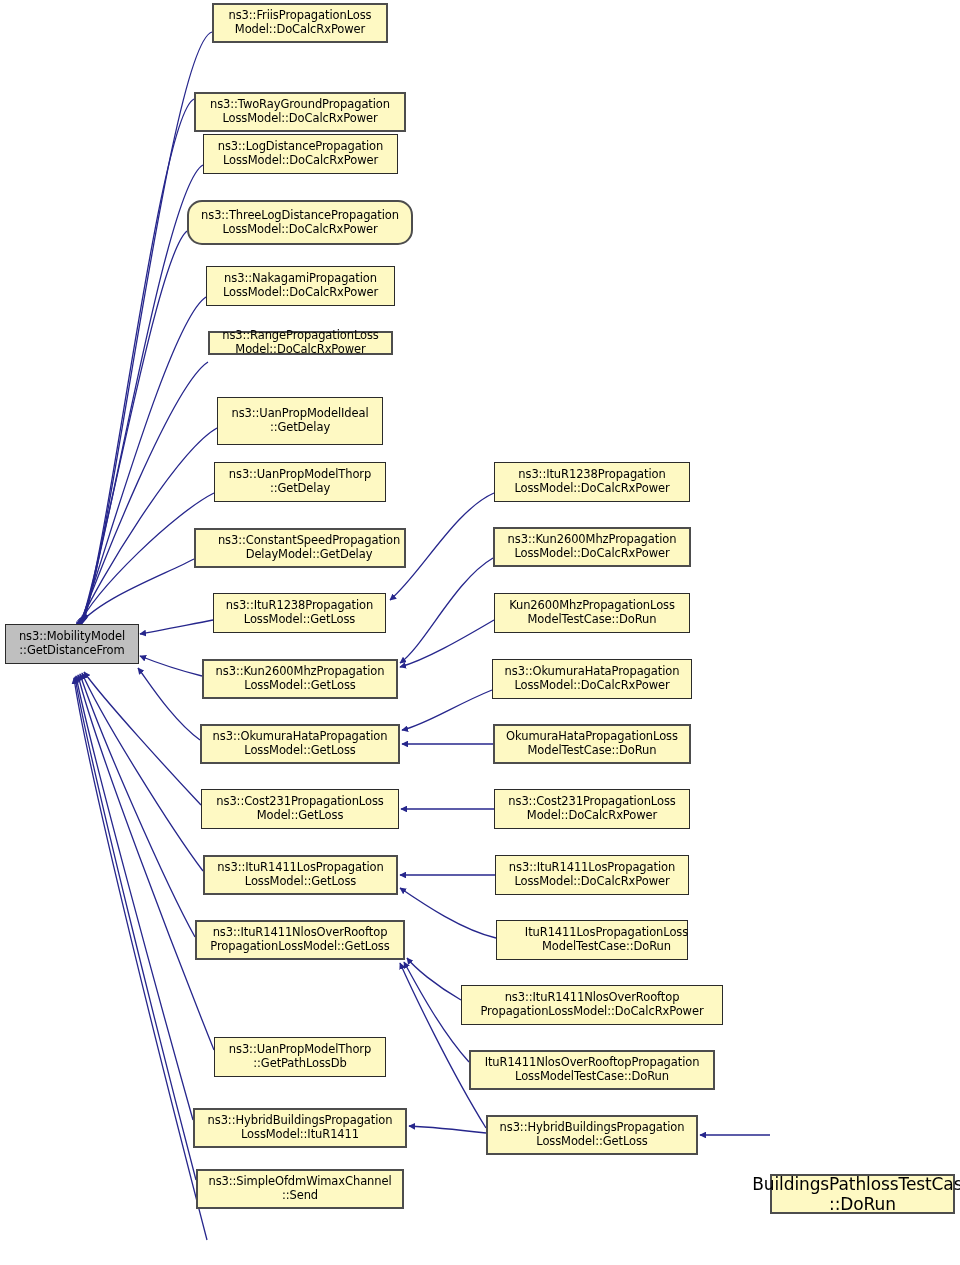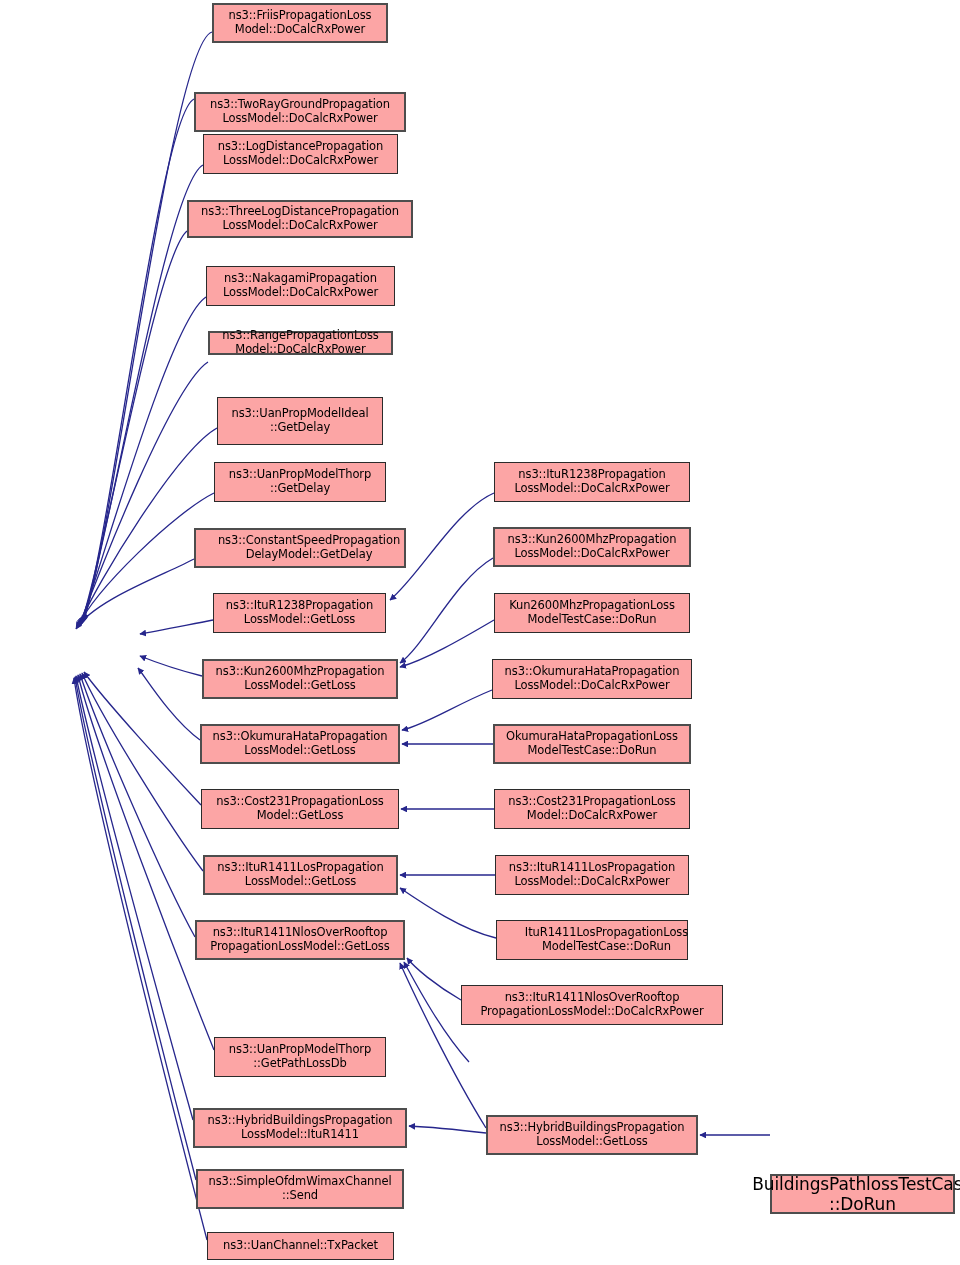--- a/index.html
+++ b/index.html
@@ -19,21 +19,21 @@
     position: absolute;
     left: 0;
     top: 0;
     width: 960px;
     height: 1265px;
     pointer-events: none;
   }
   .node {
     position: absolute;
     box-sizing: border-box;
-    background: #fca5a5;
+    background: #fef9c3;
     border: 1px solid #2b2b2b;
     display: flex;
     align-items: center;
     justify-content: center;
     text-align: center;
     line-height: 1.18;
     color: #000000;
     letter-spacing: -0.1px;
     white-space: pre-line;
     z-index: 5;
@@ -83,27 +83,29 @@
       <path d="M493,744 C460,744 425,744 402,744" fill="none" stroke="#26268c" stroke-width="1.3" marker-end="url(#ah)"></path>
       <path d="M494,809 C460,809 425,809 401,809" fill="none" stroke="#26268c" stroke-width="1.3" marker-end="url(#ah)"></path>
       <path d="M495,875 C462,875 425,875 400,875" fill="none" stroke="#26268c" stroke-width="1.3" marker-end="url(#ah)"></path>
       <path d="M496,938 C462,930 425,905 400,888" fill="none" stroke="#26268c" stroke-width="1.3" marker-end="url(#ah)"></path>
       <path d="M461,1000 C435,985 415,968 407,958" fill="none" stroke="#26268c" stroke-width="1.3" marker-end="url(#ah)"></path>
       <path d="M469,1062 C440,1030 415,982 404,962" fill="none" stroke="#26268c" stroke-width="1.3" marker-end="url(#ah)"></path>
       <path d="M486,1128 C450,1070 412,990 400,963" fill="none" stroke="#26268c" stroke-width="1.3" marker-end="url(#ah)"></path>
       <path d="M486,1133 C460,1130 430,1127 409,1126" fill="none" stroke="#26268c" stroke-width="1.3" marker-end="url(#ah)"></path>
       <path d="M770,1135 C745,1135 720,1135 700,1135" fill="none" stroke="#26268c" stroke-width="1.3" marker-end="url(#ah)"></path>
     </svg>
+<div class="node center" style="left: 5px; top: 624px; width: 134px; height: 40px; font-size: 11.5px;">ns3::MobilityModel
+::GetDistanceFrom</div>
     <div class="node thick" style="left: 212px; top: 3px; width: 176px; height: 40px; font-size: 11.5px;">ns3::FriisPropagationLoss
 Model::DoCalcRxPower</div>
     <div class="node thick" style="left: 194px; top: 68px; width: 212px; height: 40px; font-size: 11.5px; margin-top: 24px;">ns3::TwoRayGroundPropagation
 LossModel::DoCalcRxPower</div>
     <div class="node" style="left: 203px; top: 134px; width: 195px; height: 40px; font-size: 11.5px;">ns3::LogDistancePropagation
 LossModel::DoCalcRxPower</div>
-    <div class="node thick" style="left: 187px; top: 200px; width: 226px; height: 38px; font-size: 11.5px;">ns3::ThreeLogDistancePropagation
+    <div class="node thick" style="left: 187px; top: 200px; width: 226px; height: 45px; font-size: 11.5px; border-radius: 15px;">ns3::ThreeLogDistancePropagation
 LossModel::DoCalcRxPower</div>
     <div class="node" style="left: 206px; top: 266px; width: 189px; height: 40px; font-size: 11.5px;">ns3::NakagamiPropagation
 LossModel::DoCalcRxPower</div>
     <div class="node thick" style="left: 208px; top: 331px; width: 185px; height: 24px; font-size: 11.5px;">ns3::RangePropagationLoss
 Model::DoCalcRxPower</div>
     <div class="node" style="left: 217px; top: 397px; width: 166px; height: 48px; font-size: 11.5px;">ns3::UanPropModelIdeal
 ::GetDelay</div>
     <div class="node" style="left: 214px; top: 462px; width: 172px; height: 40px; font-size: 11.5px;">ns3::UanPropModelThorp
 ::GetDelay</div>
     <div class="node thick" style="left: 194px; top: 528px; width: 212px; height: 40px; font-size: 11.5px; padding-left: 18px;">ns3::ConstantSpeedPropagation
@@ -119,36 +121,37 @@
     <div class="node thick" style="left: 203px; top: 855px; width: 195px; height: 40px; font-size: 11.5px;">ns3::ItuR1411LosPropagation
 LossModel::GetLoss</div>
     <div class="node thick" style="left: 195px; top: 920px; width: 210px; height: 40px; font-size: 11.5px;">ns3::ItuR1411NlosOverRooftop
 PropagationLossModel::GetLoss</div>
     <div class="node" style="left: 214px; top: 1037px; width: 172px; height: 40px; font-size: 11.5px;">ns3::UanPropModelThorp
 ::GetPathLossDb</div>
     <div class="node thick" style="left: 193px; top: 1108px; width: 214px; height: 40px; font-size: 11.5px;">ns3::HybridBuildingsPropagation
 LossModel::ItuR1411</div>
     <div class="node thick" style="left: 196px; top: 1169px; width: 208px; height: 40px; font-size: 11.5px;">ns3::SimpleOfdmWimaxChannel
 ::Send</div>
-    <div class="node" style="left: 207px; top: 1232px; width: 187px; height: 28px; font-size: 11.5px;">ns3::UanChannel::TxPacket</div>
     <div class="node" style="left: 494px; top: 462px; width: 196px; height: 40px; font-size: 11.5px;">ns3::ItuR1238Propagation
 LossModel::DoCalcRxPower</div>
     <div class="node thick" style="left: 493px; top: 527px; width: 198px; height: 40px; font-size: 11.5px;">ns3::Kun2600MhzPropagation
 LossModel::DoCalcRxPower</div>
     <div class="node" style="left: 494px; top: 593px; width: 196px; height: 40px; font-size: 11.5px;">Kun2600MhzPropagationLoss
 ModelTestCase::DoRun</div>
     <div class="node" style="left: 492px; top: 659px; width: 200px; height: 40px; font-size: 11.5px;">ns3::OkumuraHataPropagation
 LossModel::DoCalcRxPower</div>
     <div class="node thick" style="left: 493px; top: 724px; width: 198px; height: 40px; font-size: 11.5px;">OkumuraHataPropagationLoss
 ModelTestCase::DoRun</div>
     <div class="node" style="left: 494px; top: 789px; width: 196px; height: 40px; font-size: 11.5px;">ns3::Cost231PropagationLoss
 Model::DoCalcRxPower</div>
     <div class="node" style="left: 495px; top: 855px; width: 194px; height: 40px; font-size: 11.5px;">ns3::ItuR1411LosPropagation
 LossModel::DoCalcRxPower</div>
     <div class="node" style="left: 496px; top: 920px; width: 192px; height: 40px; font-size: 11.5px; padding-left: 29px;">ItuR1411LosPropagationLoss
 ModelTestCase::DoRun</div>
     <div class="node" style="left: 461px; top: 985px; width: 262px; height: 40px; font-size: 11.5px;">ns3::ItuR1411NlosOverRooftop
 PropagationLossModel::DoCalcRxPower</div>
+    <div class="node thick" style="left: 469px; top: 1050px; width: 246px; height: 40px; font-size: 11.5px;">ItuR1411NlosOverRooftopPropagation
+LossModelTestCase::DoRun</div>
     <div class="node thick" style="left: 486px; top: 1115px; width: 212px; height: 40px; font-size: 11.5px;">ns3::HybridBuildingsPropagation
 LossModel::GetLoss</div>
     <div class="node thick" style="left: 770px; top: 1174px; width: 185px; height: 40px; font-size: 17px;">BuildingsPathlossTestCase
 ::DoRun</div>
   </div>
 
 </body></html>

